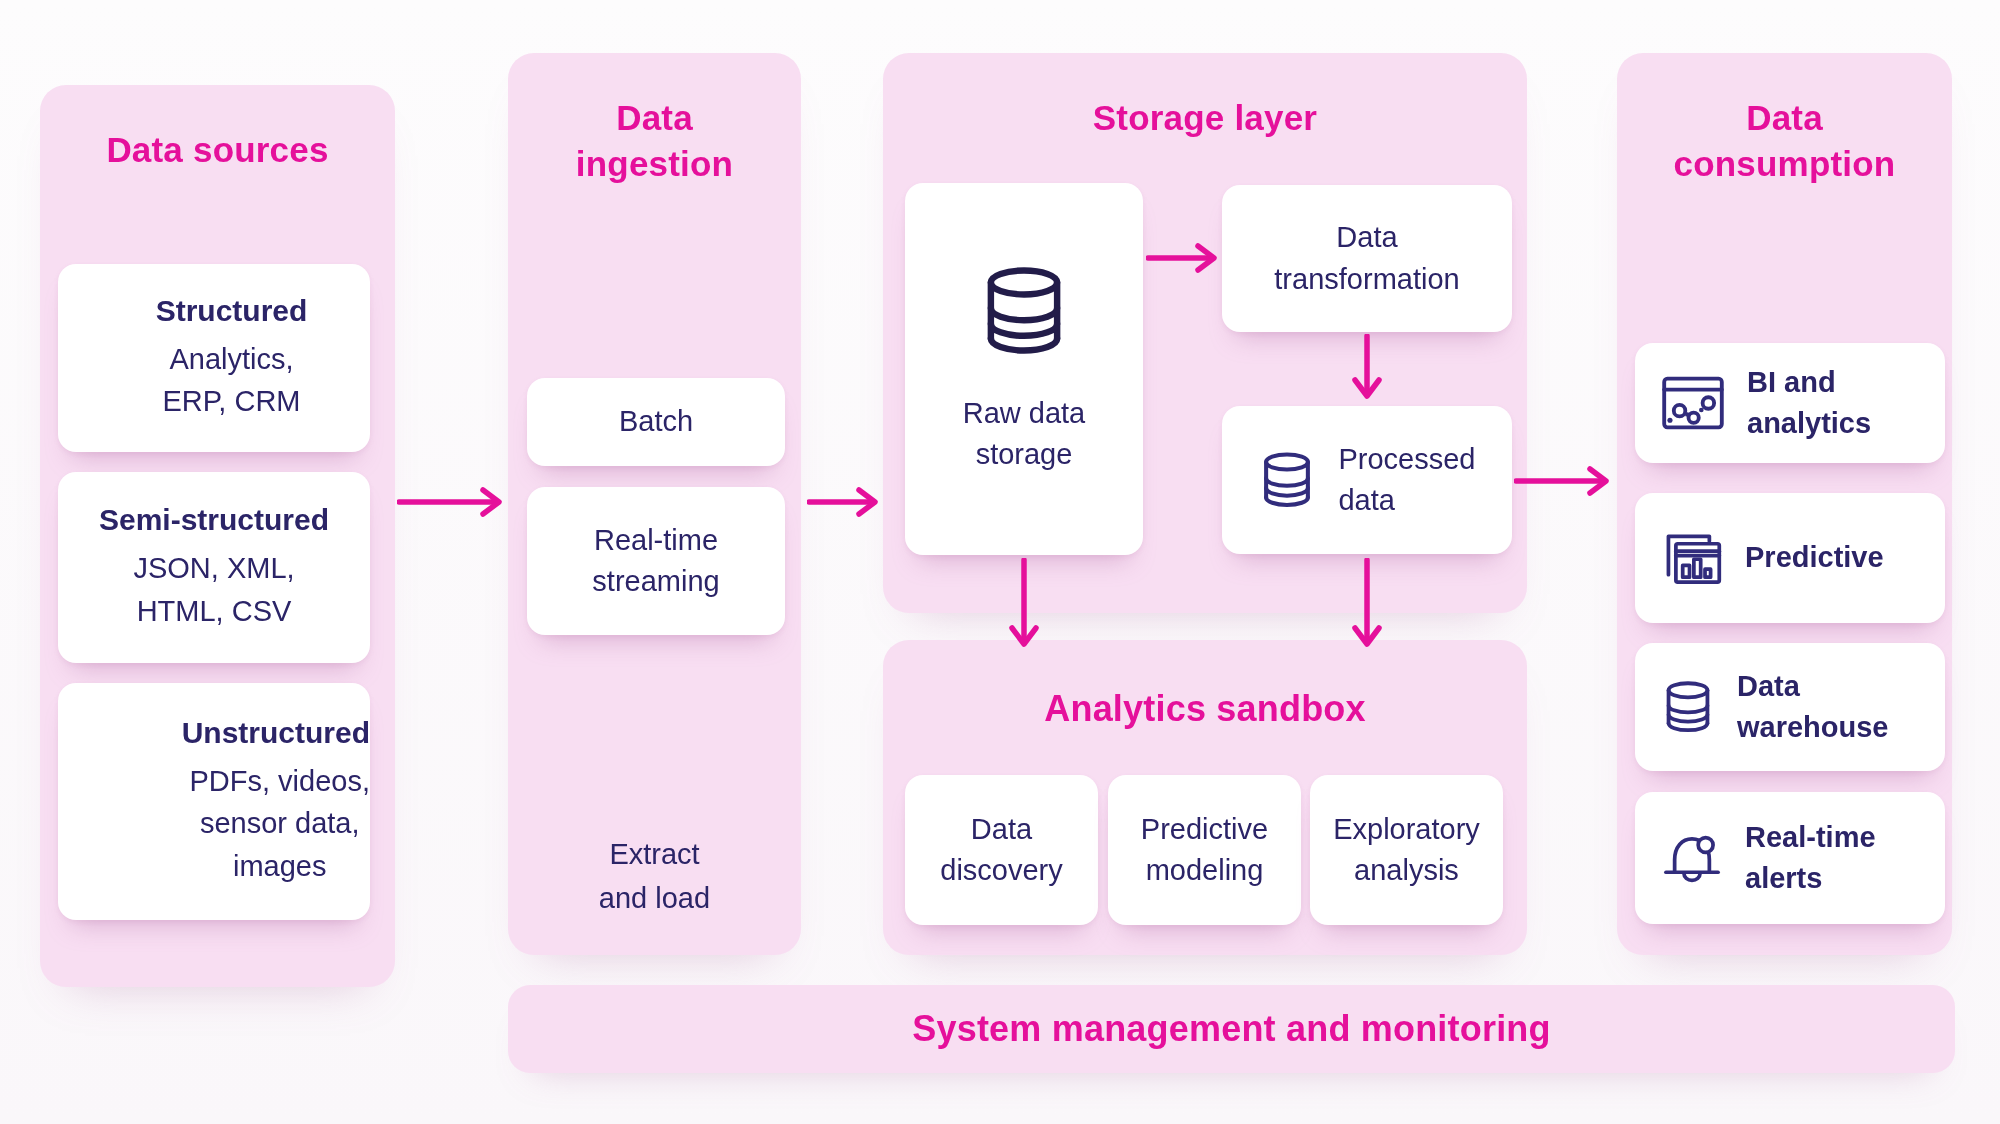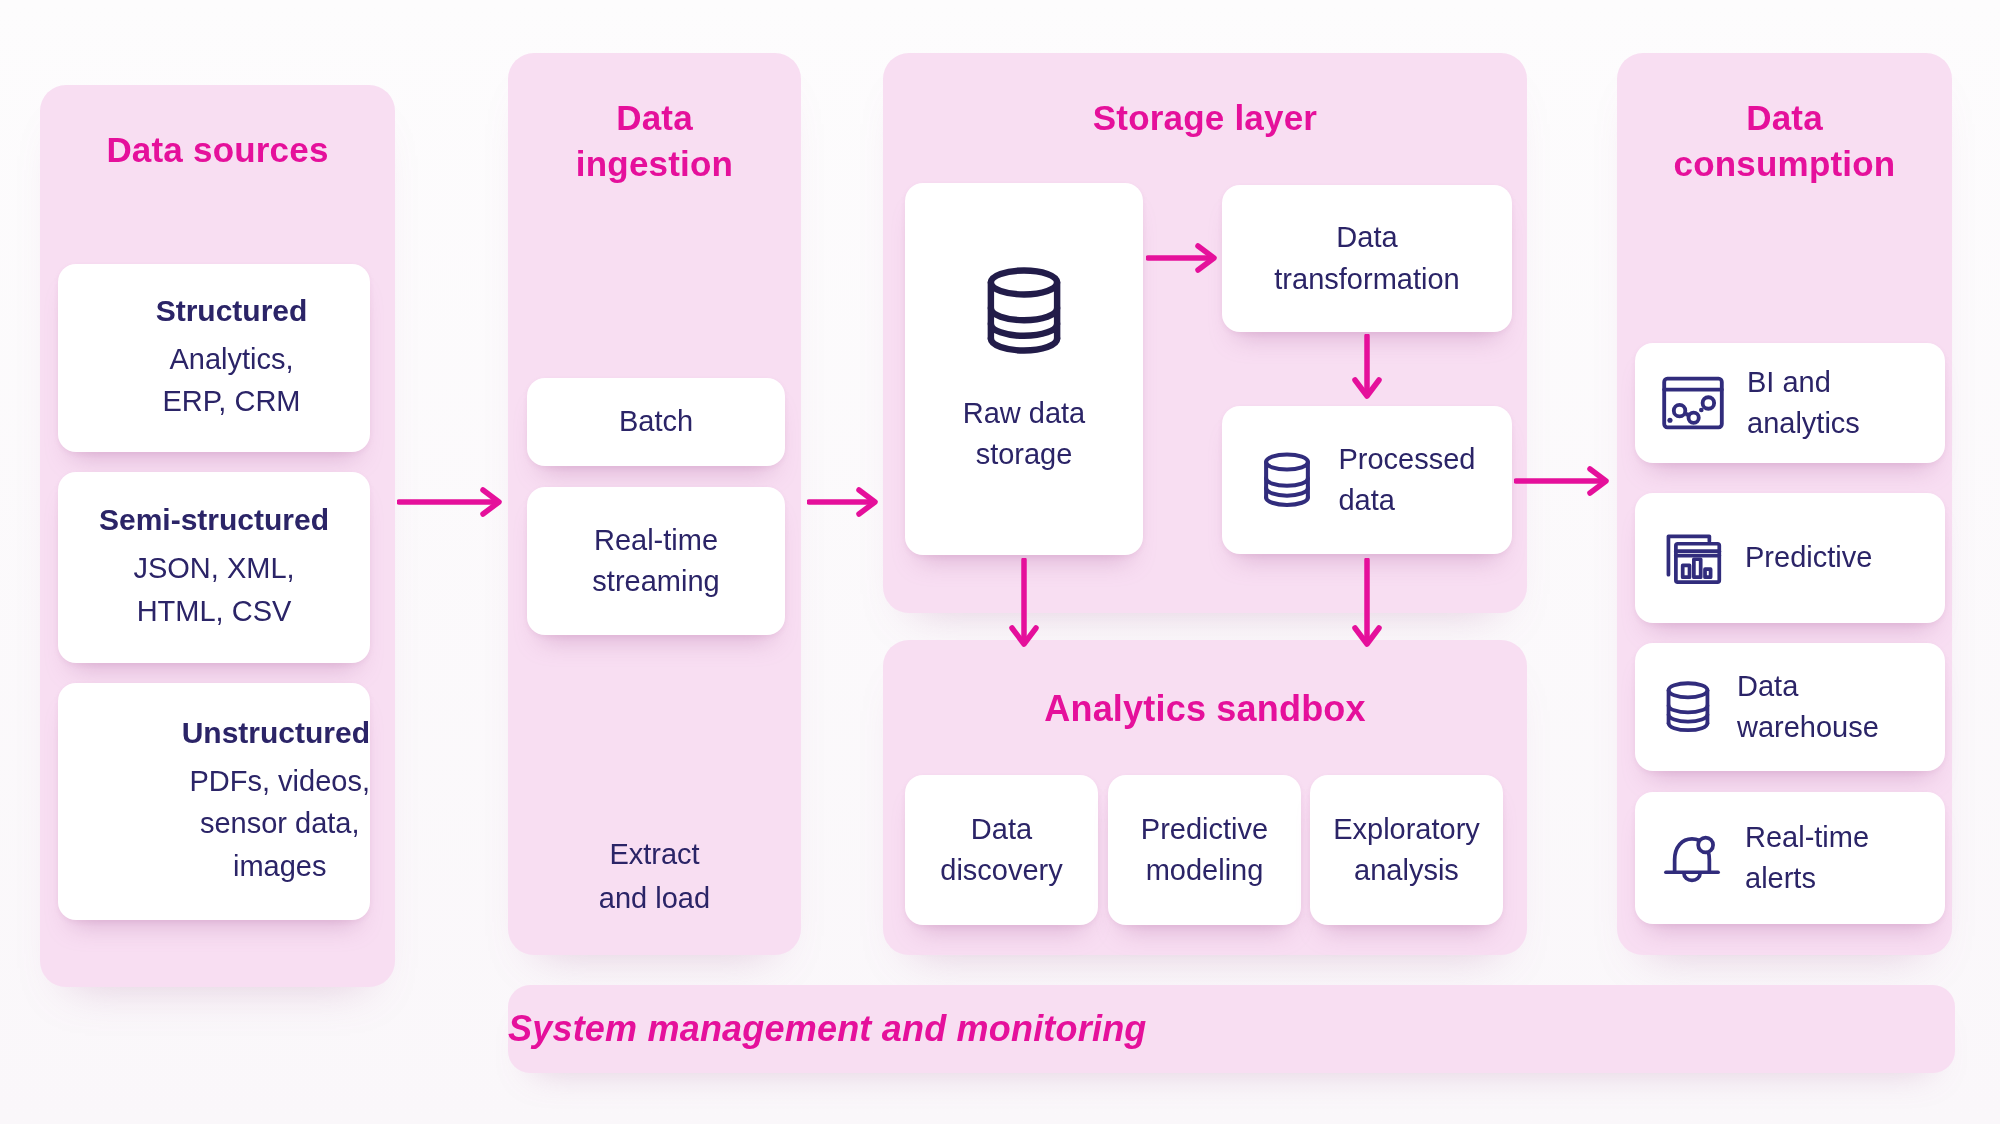--- a/index.html
+++ b/index.html
@@ -24,39 +24,39 @@
   .card{position:absolute;background:var(--white);border-radius:18px;
         box-shadow:0 18px 26px -14px rgba(173,102,159,.40),0 2px 5px rgba(173,102,159,.10);
         display:flex;align-items:center;justify-content:center;}
   .card.col{flex-direction:column;}
   .card-title{font-size:30px;font-weight:700;color:var(--navy);text-align:center;}
   .card-body{font-size:29px;color:var(--navy);text-align:center;line-height:1.45;
              white-space:pre-line;margin-top:10px;}
   .card-label{font-size:29px;color:var(--navy);text-align:center;line-height:1.42;white-space:pre-line;}
   .card-label.left{text-align:left;}
 
-  .row-card{justify-content:flex-start;padding-left:26px;gap:22px;}
+  .row-card{justify-content:flex-start;padding-left:26px;gap:22px;font-weight:bold;}
   .icon-box{flex:0 0 auto;display:flex;align-items:center;justify-content:center;color:var(--icon);}
 
   .free-label{position:absolute;left:0;right:0;text-align:center;font-size:29px;
               color:var(--navy);line-height:1.5;white-space:pre-line;}
 
   .arrow{position:absolute;color:var(--magenta);}
   .arrow svg{display:block;}
   .arrow path{fill:none;stroke:currentColor;stroke-width:5.5;stroke-linecap:round;stroke-linejoin:round;}
 
   .icn{display:block;}
   .icn *{fill:none;stroke:currentColor;stroke-width:7;stroke-linecap:round;stroke-linejoin:round;}
   .icn .dot{fill:currentColor;stroke:none;}
   .icn.thin *{stroke-width:6;}
   .icn .wfill{fill:#ffffff;}
 
   .bar{position:absolute;background:var(--pink);border-radius:22px;
-       display:flex;align-items:center;justify-content:flex-start;
-       box-shadow:0 22px 36px -26px rgba(173,102,159,.35);font-style:italic;}
+       display:flex;align-items:center;justify-content:center;
+       box-shadow:0 22px 36px -26px rgba(173,102,159,.35);}
   .bar-title{font-size:36px;font-weight:700;color:var(--magenta);letter-spacing:.2px;}
 </style>
 </head>
 <body>
 
 <div class="page">
 
   <div class="panel" style="left:40px;top:53px;width:355px;height:902px;margin-top:32px;">
     <div class="panel-title" style="top:42px;">Data sources</div>
 

